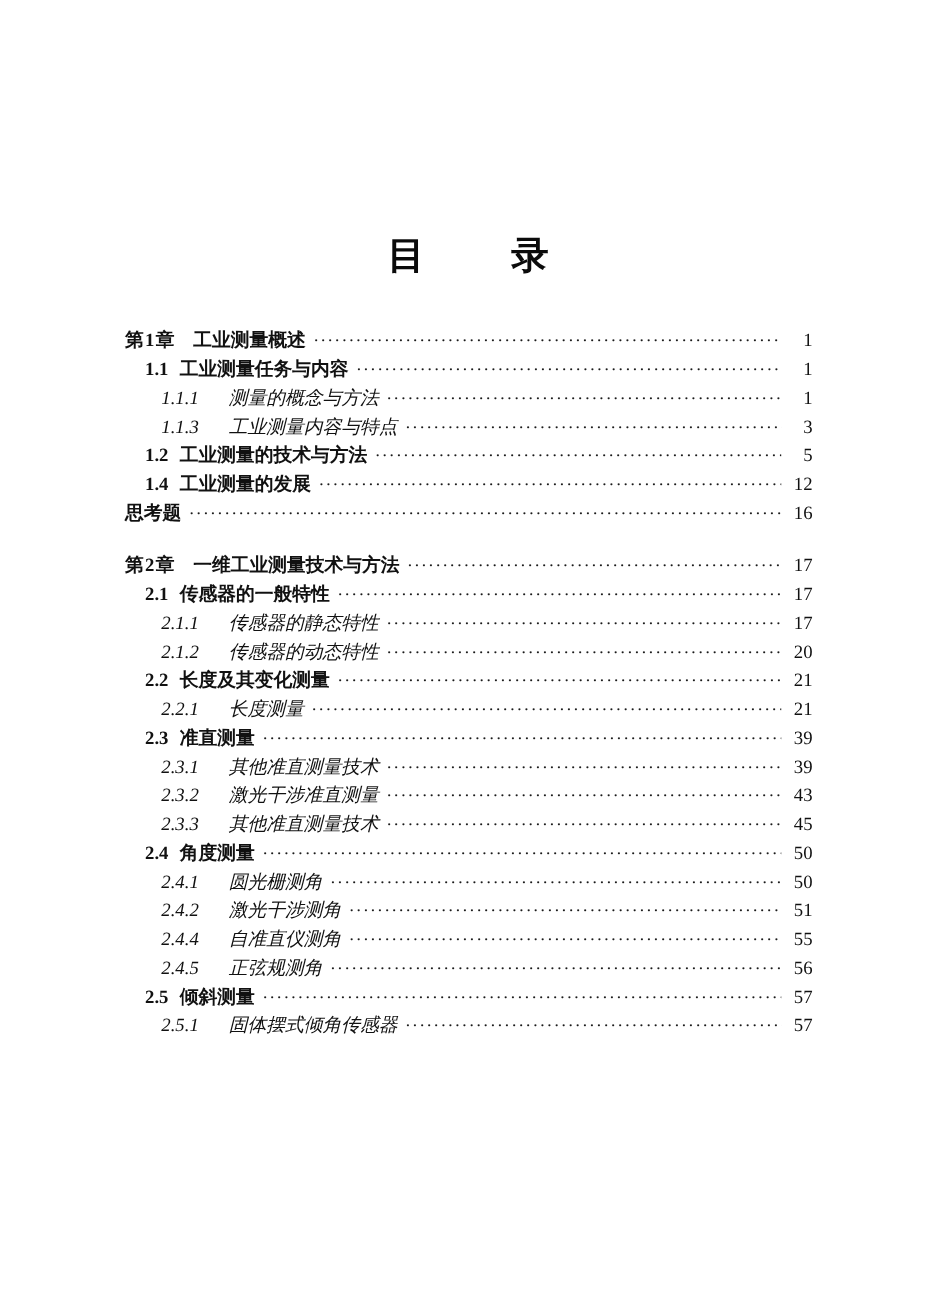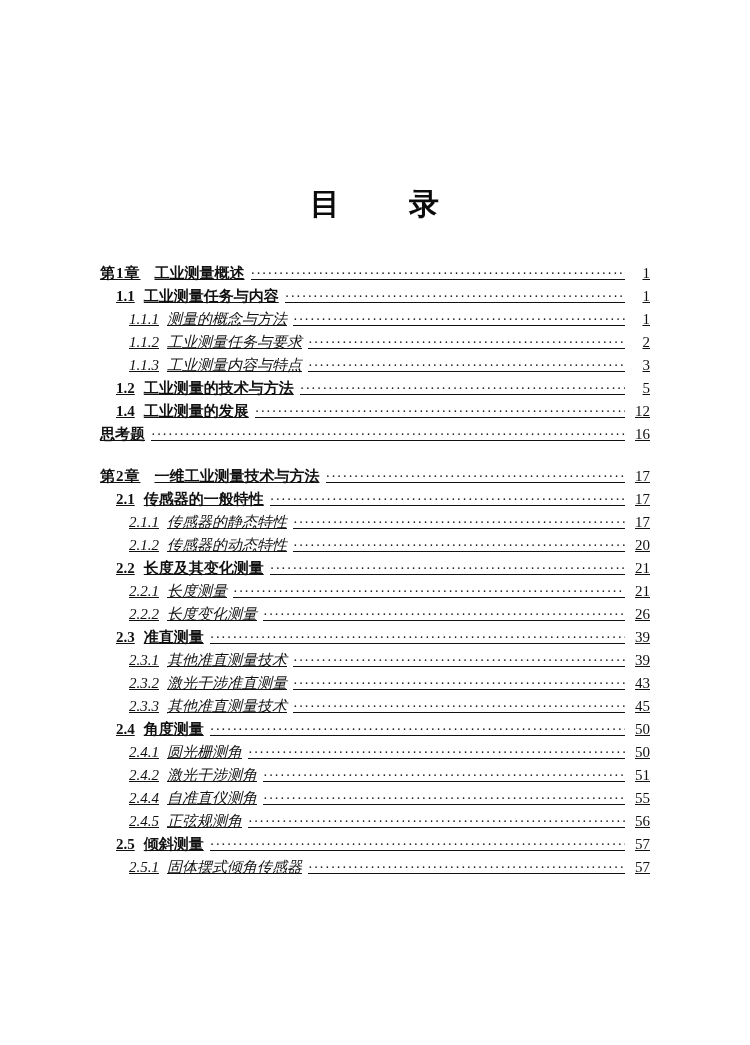--- a/index.html
+++ b/index.html
@@ -31,29 +31,28 @@
     left: 100px;
     width: 550px;
   }
   .row {
     display: flex;
     align-items: baseline;
     height: 23px;
     line-height: 23px;
     font-size: 15px;
     white-space: nowrap;
-    text-decoration: underline;
   }
   .row.gap { margin-top: 19px; }
   .row.bold { font-weight: 700; }
   .lvl1 { padding-left: 16px; align-items: center; }
   .lvl2 { padding-left: 29px; font-style: italic; }
   .lvl0 .num { margin-right: 14px; letter-spacing: 1px; }
   .lvl1 .num { margin-right: 9px; }
-  .lvl2 .num { margin-right: 8px; }
+  .lvl2 .num { margin-right: 24px; }
   .ttl { flex: 0 0 auto; }
   .leader {
     flex: 1 1 auto;
     overflow: hidden;
     margin: 0 3px 0 6px;
     font-style: normal;
     font-weight: 400;
     color: #1a1a1a;
   }
   .leader::after {
@@ -91,26 +90,20 @@
         <span class="leader"></span>
         <span class="pg">1</span>
       </div>
       <div class="row lvl2">
         <span class="num">1.1.1</span>
         <span class="ttl">测量的概念与方法</span>
         <span class="leader"></span>
         <span class="pg">1</span>
       </div>
       <div class="row lvl2">
-        <span class="num">1.1.2</span>
-        <span class="ttl">工业测量任务与要求</span>
-        <span class="leader"></span>
-        <span class="pg">2</span>
-      </div>
-      <div class="row lvl2">
         <span class="num">1.1.3</span>
         <span class="ttl">工业测量内容与特点</span>
         <span class="leader"></span>
         <span class="pg">3</span>
       </div>
       <div class="row lvl1 bold">
         <span class="num">1.2</span>
         <span class="ttl">工业测量的技术与方法</span>
         <span class="leader"></span>
         <span class="pg">5</span>
@@ -154,26 +147,20 @@
         <span class="num">2.2</span>
         <span class="ttl">长度及其变化测量</span>
         <span class="leader"></span>
         <span class="pg">21</span>
       </div>
       <div class="row lvl2">
         <span class="num">2.2.1</span>
         <span class="ttl">长度测量</span>
         <span class="leader"></span>
         <span class="pg">21</span>
-      </div>
-      <div class="row lvl2">
-        <span class="num">2.2.2</span>
-        <span class="ttl">长度变化测量</span>
-        <span class="leader"></span>
-        <span class="pg">26</span>
       </div>
       <div class="row lvl1 bold">
         <span class="num">2.3</span>
         <span class="ttl">准直测量</span>
         <span class="leader"></span>
         <span class="pg">39</span>
       </div>
       <div class="row lvl2">
         <span class="num">2.3.1</span>
         <span class="ttl">其他准直测量技术</span>

